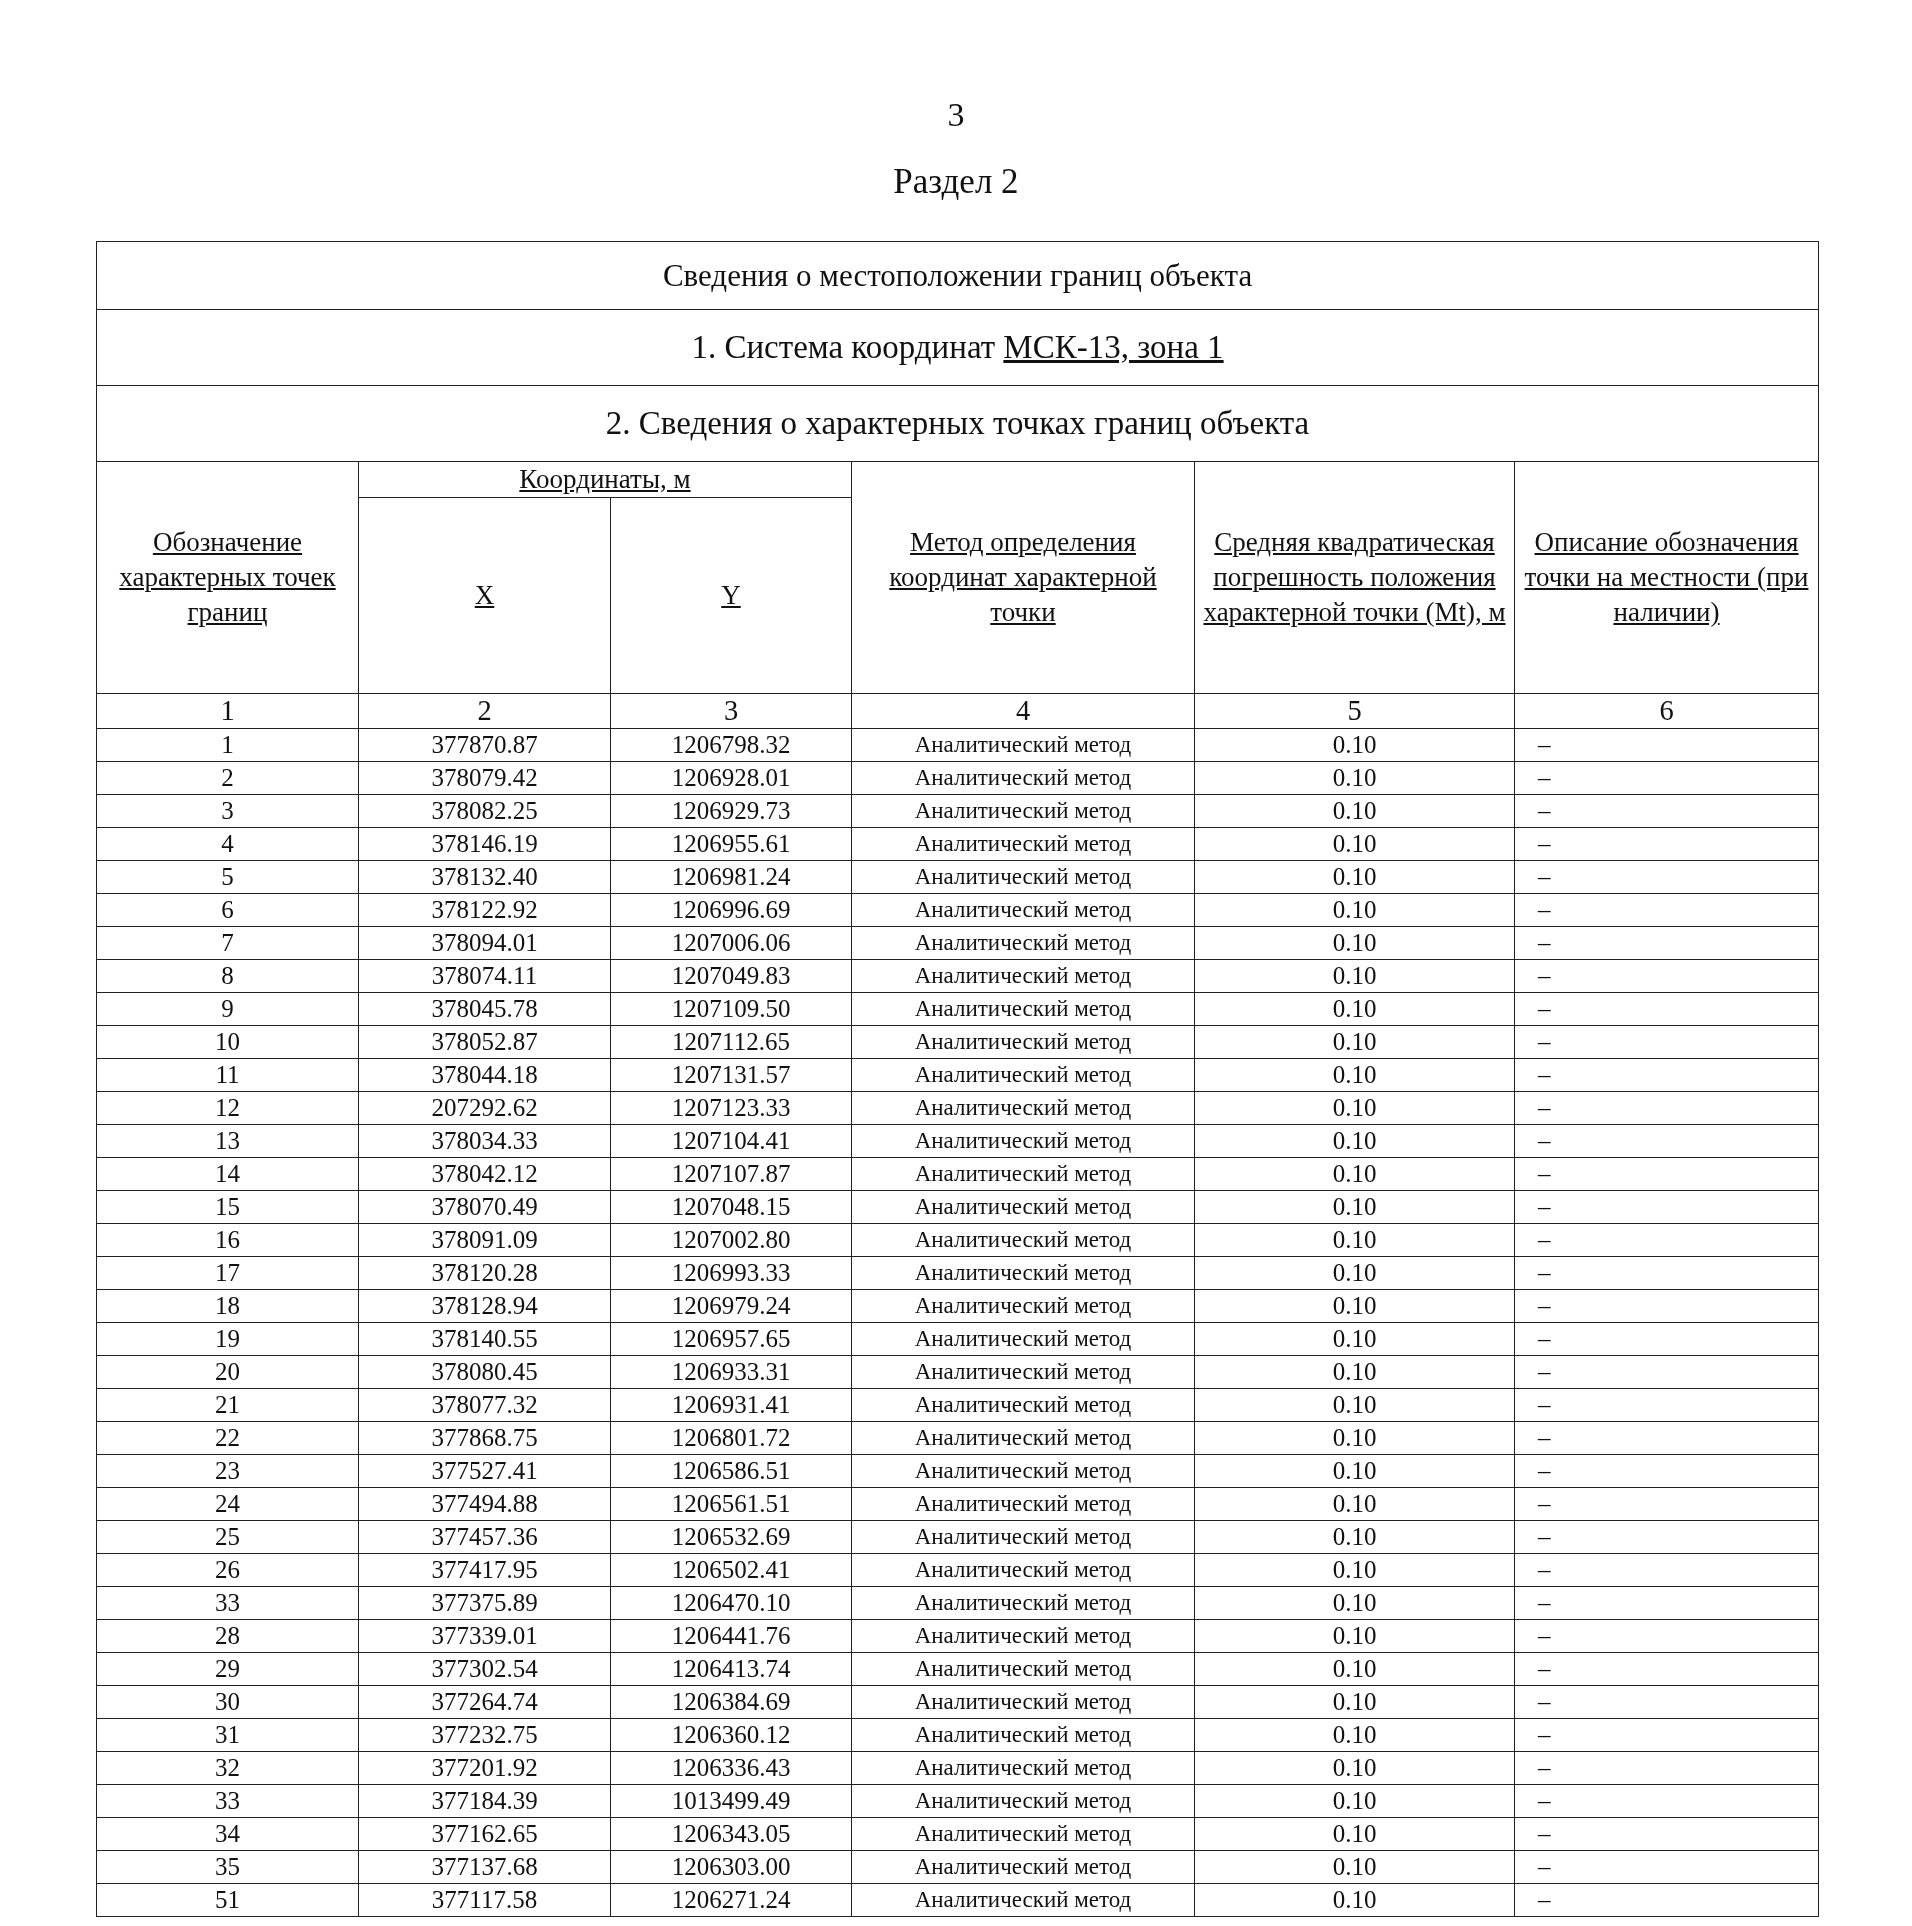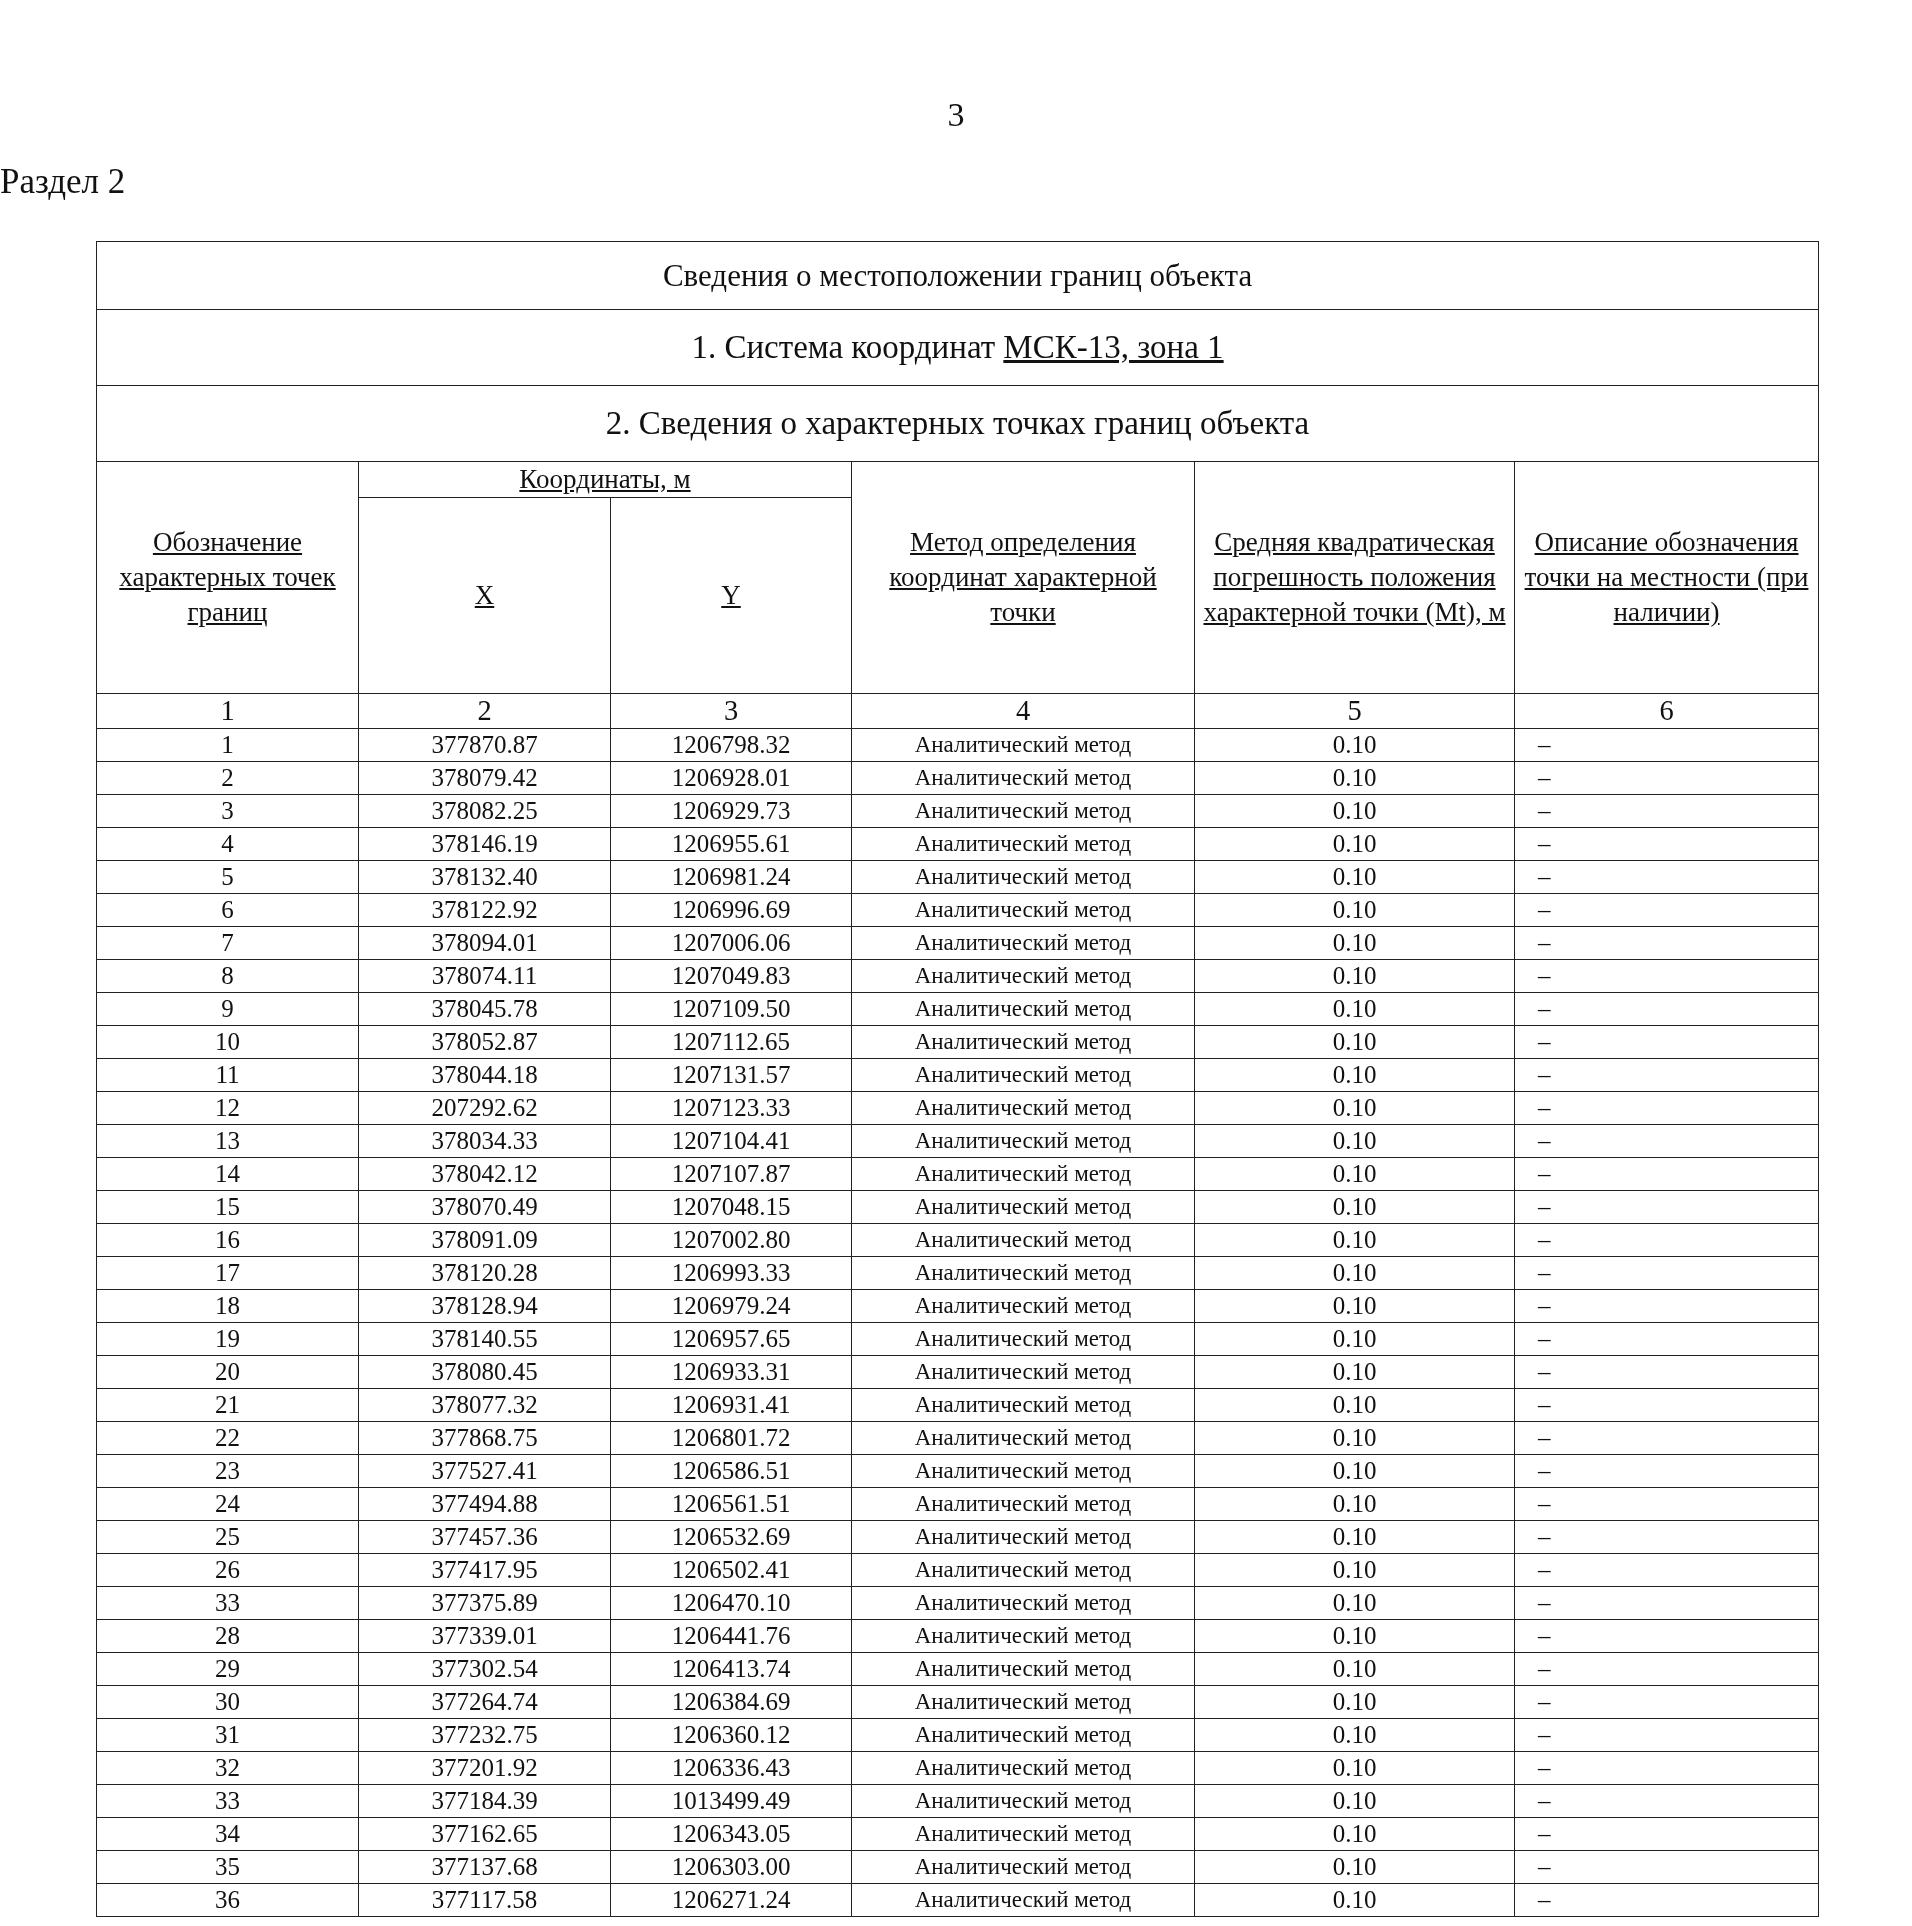--- a/index.html
+++ b/index.html
@@ -1,18 +1,18 @@
 <!DOCTYPE html>
 <html style="font-size:6.2px"><head>
 <meta charset="utf-8">
 <style>
   html, body { margin: 0; padding: 0; background: #ffffff; }
   body { width: 1912px; height: 2710px; position: relative; font-family: "Liberation Serif", "DejaVu Serif", serif; color: #111; }
   .page-number { position: absolute; top: 96px; left: 0; width: 100%; text-align: center; font-size: 34px; }
-  .section-title { position: absolute; top: 162px; left: 0; width: 100%; text-align: left; font-size: 35px; }
+  .section-title { position: absolute; top: 162px; left: 0; width: 100%; text-align: center; font-size: 35px; }
   table.main { position: absolute; left: 96px; top: 241px; width: 1722px; border-collapse: collapse; table-layout: fixed; font-size: 25px; }
   table.main td { border: 1.9px solid #222; padding: 0 7.7px; vertical-align: middle; }
   .title-row td { height: 67px; text-align: center; font-size: 31px; }
   .info-row td { height: 75px; text-align: center; vertical-align: top; padding-top: 7.7px; font-size: 33px; }
   .info-row .underline { text-decoration: underline; }
   .hdr td { text-align: center; font-size: 27px; line-height: 35px; text-decoration: underline; }
   .hdr .coords-top { height: 35px; border-bottom: 1.9px solid #222; }
   .num-row td { height: 34px; text-align: center; font-size: 28.5px; }
   .data-row td { height: 32px; text-align: center; font-size: 25px; line-height: 32px; }
   .data-row td.method { font-size: 23px; }
@@ -336,21 +336,21 @@
       </tr>
       <tr class="data-row">
         <td>35</td>
         <td>377137.68</td>
         <td>1206303.00</td>
         <td class="method">Аналитический метод</td>
         <td>0.10</td>
         <td class="desc">–</td>
       </tr>
       <tr class="data-row">
-        <td>36</td>
+        <td>51</td>
         <td>377117.58</td>
         <td>1206271.24</td>
         <td class="method">Аналитический метод</td>
         <td>0.10</td>
         <td class="desc">–</td>
       </tr>
     </tbody>
 </table>
 
 

